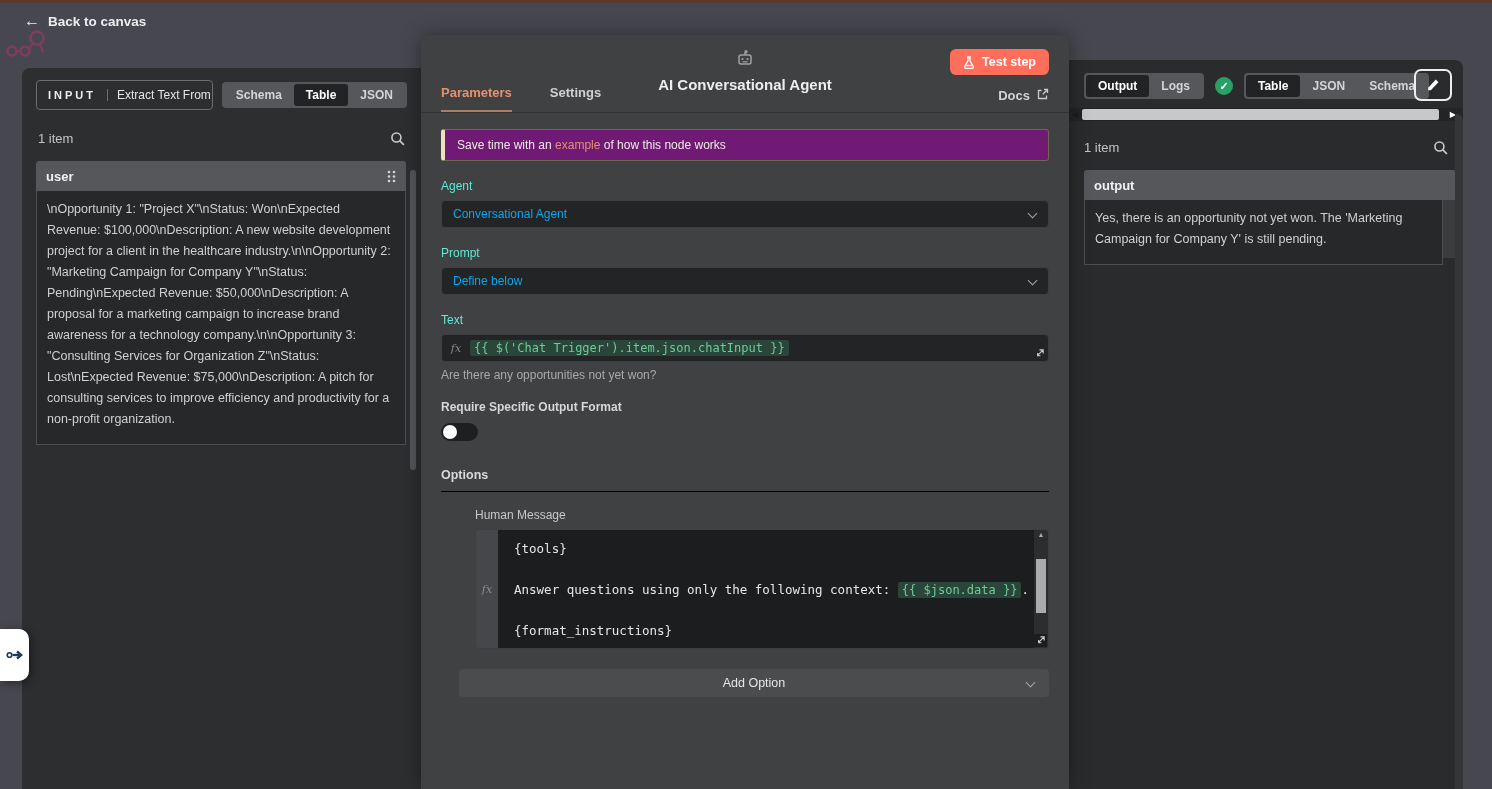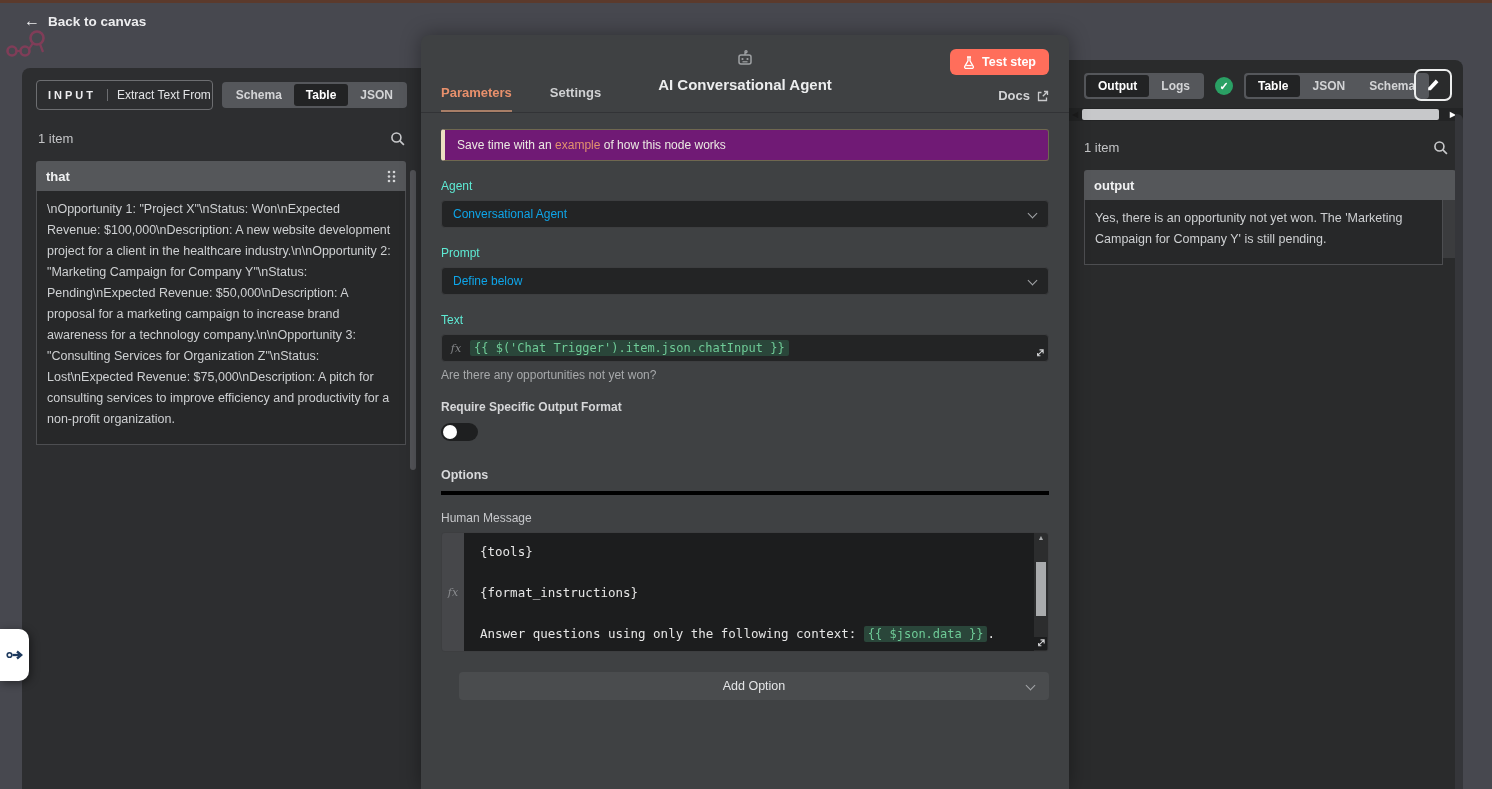--- a/index.html
+++ b/index.html
@@ -57,21 +57,21 @@
   .cp-header { position:relative; height:78px; border-bottom:1px solid #323336; padding:0 20px; }
   .cp-title-row { display:flex; align-items:center; gap:9px; padding-top:14px;flex-direction:column; }
   .cp-title { font-size:15px; font-weight:bold; color:#ecedee; }
   .test-btn { position:absolute; right:20px; top:14px; background:#ff6e5b; border-radius:6px;
     padding:6px 13px; display:flex; align-items:center; gap:7px; font-size:12.5px; font-weight:bold;
     color:#fff; cursor:pointer; }
   .cp-tabs { position:absolute; left:20px; bottom:0; display:flex; height:37px; }
   .cp-tab { display:flex; align-items:center; margin-right:38px; font-size:13px; font-weight:bold;
     color:#d0d1d3; cursor:pointer; border-bottom:2px solid transparent; }
   .cp-tab.active { color:#e8906c; border-bottom-color:#a87e67; }
-  .docs-link { position:absolute; right:20px; bottom:9px; display:flex; align-items:center; gap:7px;
+  .docs-link { position:absolute; right:20px; bottom:9px; display:flex; gap:7px;
     font-size:13px; font-weight:bold; color:#d2d3d5; cursor:pointer; }
 
   
   .cp-body { padding:16px 20px 0; }
   .notice-banner { background:#701a75; border:1px solid #6f6850; border-left:4px solid #ecdfc2;
     border-radius:3px; padding:8px 12px; font-size:12px; color:#eceae3; }
   .banner-link { color:#e2926e; cursor:pointer; }
   .field-label { margin:18px 0 7px; font-size:12px; color:#5eead4; }
   .select-box { height:28px; background:#232425; border:1px solid #3d3e40; border-radius:4px;
     display:flex; align-items:center; padding:0 11px; font-size:12px; color:#0ea5e9;
@@ -83,22 +83,22 @@
     color:#85878a; font-size:11px; flex:none; }
   .expr-text { font-family:"DejaVu Sans Mono", monospace; font-size:12px; color:#6fcb97;
     background:#2a463a; padding:1px 4px; border-radius:2px; white-space:nowrap; }
   .expand-icon { position:absolute; right:3px; bottom:2px; cursor:pointer; line-height:0; }
   .eval-result { margin-top:6px; font-size:12px; color:#a7a9ab; }
   .toggle { margin-top:9px; width:37px; height:18px; background:#1e1f20; border-radius:9px;
     position:relative; cursor:pointer; }
   .toggle-knob { position:absolute; left:2px; top:2px; width:14px; height:14px; border-radius:50%;
     background:#fff; }
   .options-title { margin-top:27px; font-size:12.5px; font-weight:bold; color:#d8d9db;
-    padding-bottom:9px; border-bottom:4px solid #000000; }
-  .option-block { margin-top:16px; }
+    padding-bottom:9px; border-bottom:1px solid #000000; }
+  .option-block { margin-left:34px; margin-top:16px; }
   .code-editor { margin-top:7px; height:120px; display:flex; border:1px solid #3d3e40;
     border-radius:4px; overflow:hidden; position:relative; }
   .ed-gutter { width:22px; background:#46474a; display:flex; align-items:center; justify-content:center;
     font-style:italic; font-family:"DejaVu Serif", serif; color:#8a8c8f; font-size:11px; flex:none; }
   .ed-code { flex:1; background:#1c1d1e; padding:9px 16px; font-family:"DejaVu Sans Mono", monospace;
     font-size:12.5px; color:#e6e6e6; line-height:20px; overflow:hidden; }
   .code-line { margin-bottom:21px; white-space:nowrap; }
   .ed-scroll { width:14px; background:#2c2d2e; position:relative; flex:none; }
   .ed-up-arrow { position:absolute; top:1px; left:0; width:14px; text-align:center; font-size:7px;
     color:#a9abad; }
@@ -168,21 +168,21 @@
   </div>
   <div class="items-row lp-items">
     <span class="items-count">1 item</span>
     <svg width="15" height="15" viewBox="0 0 14 14" fill="none">
       <circle cx="6" cy="6" r="4.2" stroke="#c9cacc" stroke-width="1.5"></circle>
       <path d="M9.2 9.2L13 13" stroke="#c9cacc" stroke-width="1.5"></path>
     </svg>
   </div>
   <div class="lp-table">
     <div class="tbl-header">
-      <span>that</span>
+      <span>user</span>
       <svg width="9" height="13" viewBox="0 0 9 13">
         <circle cx="2" cy="2" r="1.3" fill="#d4d5d7"></circle>
           <circle cx="7" cy="2" r="1.3" fill="#d4d5d7"></circle>
         <circle cx="2" cy="6.5" r="1.3" fill="#d4d5d7"></circle>
           <circle cx="7" cy="6.5" r="1.3" fill="#d4d5d7"></circle>
         <circle cx="2" cy="11" r="1.3" fill="#d4d5d7"></circle>
           <circle cx="7" cy="11" r="1.3" fill="#d4d5d7"></circle>
       </svg>
     </div>
     <div class="tbl-cell">\nOpportunity 1: "Project X"\nStatus: Won\nExpected Revenue: $100,000\nDescription: A new website development project for a client in the healthcare industry.\n\nOpportunity 2: "Marketing Campaign for Company Y"\nStatus: Pending\nExpected Revenue: $50,000\nDescription: A proposal for a marketing campaign to increase brand awareness for a technology company.\n\nOpportunity 3: "Consulting Services for Organization Z"\nStatus: Lost\nExpected Revenue: $75,000\nDescription: A pitch for consulting services to improve efficiency and productivity for a non-profit organization.</div>
@@ -257,22 +257,22 @@
     </div>
 
     <div class="options-title">Options</div>
 
     <div class="option-block">
       <div style="font-size:12px; color:#c7c8cb;">Human Message</div>
       <div class="code-editor">
         <div class="ed-gutter">fx</div>
         <div class="ed-code">
           <div class="code-line">{tools}</div>
+          <div class="code-line"><span>Answer questions using only the following context: </span><span class="expr-text">{{ $json.data }}</span><span>.</span></div>
           <div class="code-line">{format_instructions}</div>
-          <div class="code-line"><span>Answer questions using only the following context: </span><span class="expr-text">{{ $json.data }}</span><span>.</span></div>
         </div>
         <div class="ed-scroll">
           <span class="ed-up-arrow">▲</span>
           <div class="ed-thumb"></div>
         </div>
         <span class="ed-expand">
           <svg width="11" height="11" viewBox="0 0 12 12" fill="none" stroke="#cfd0d2" stroke-width="1.2">
             <path d="M6 2h4v4M10 2L4 8M4 5.5V8.5h3"></path>
           </svg>
         </span>

